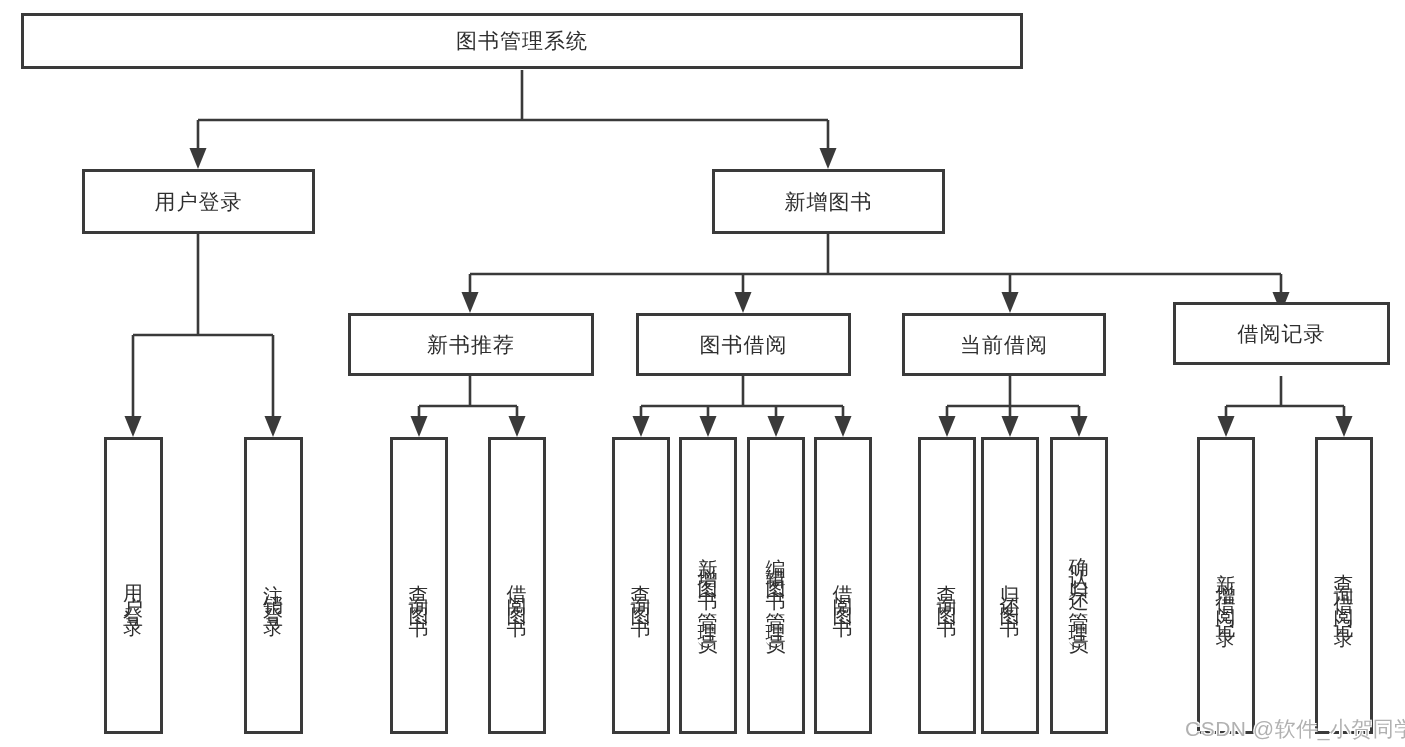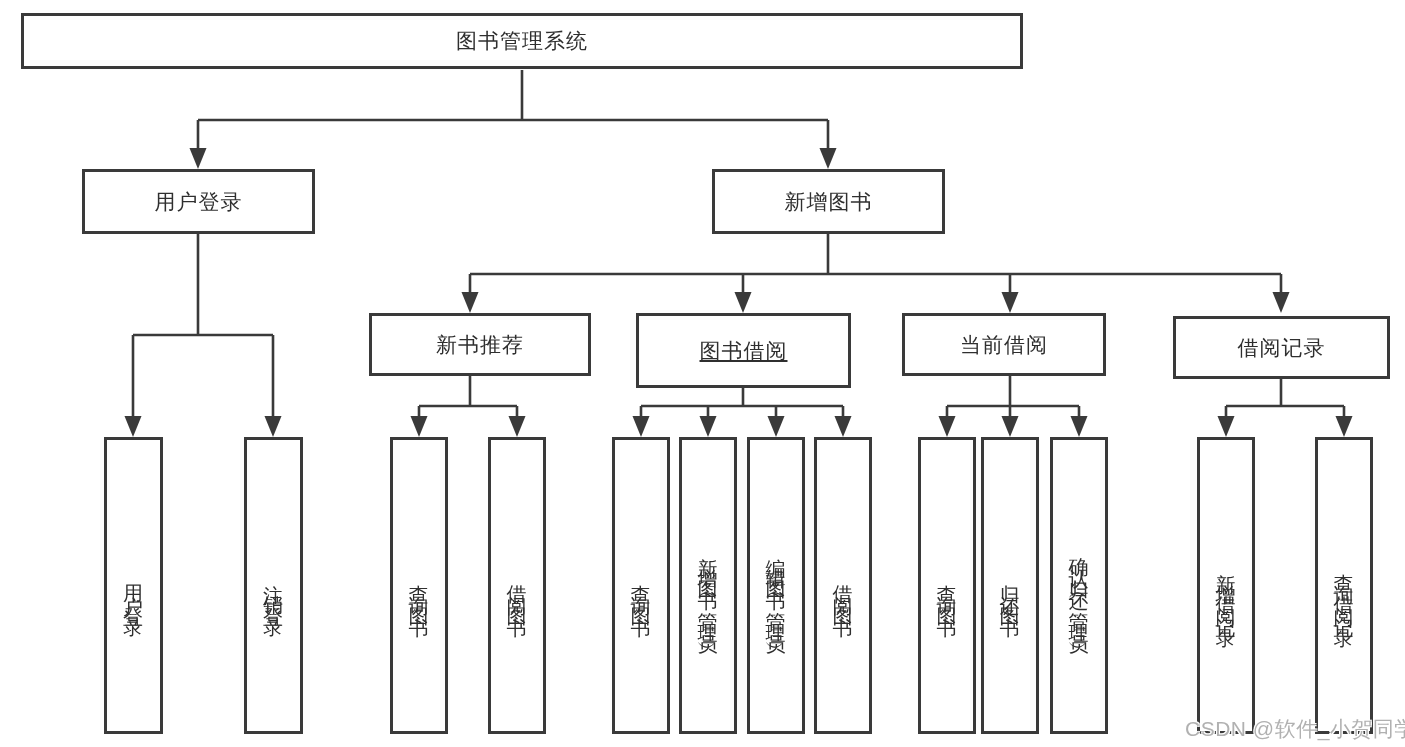--- a/index.html
+++ b/index.html
@@ -118,30 +118,30 @@
     <span>图书管理系统</span>
   </div>
 
   <div class="box hbox" style="left:82px; top:169px; width:233px; height:65px;">
     <span>用户登录</span>
   </div>
   <div class="box hbox" style="left:712px; top:169px; width:233px; height:65px;">
     <span>新增图书</span>
   </div>
 
-  <div class="box hbox" style="left:369px; top:313px; width:222px; height:63px;">
+  <div class="box hbox" style="left:348px; top:313px; width:246px; height:63px;">
     <span>新书推荐</span>
   </div>
-  <div class="box hbox" style="left:636px; top:313px; width:215px; height:75px;text-decoration:underline;">
+  <div class="box hbox" style="left:636px; top:313px; width:215px; height:63px;">
     <span>图书借阅</span>
   </div>
   <div class="box hbox" style="left:902px; top:313px; width:204px; height:63px;">
     <span>当前借阅</span>
   </div>
-  <div class="box hbox" style="left:1173px; top:316px; width:217px; height:63px;">
+  <div class="box hbox" style="left:1173px; top:302px; width:217px; height:63px;">
     <span>借阅记录</span>
   </div>
 
   <div class="box leaf" style="left:104px; width:59px;">
     <span class="vtext">用户登录</span>
   </div>
   <div class="box leaf" style="left:244px; width:59px;">
     <span class="vtext">注销登录</span>
   </div>
 

